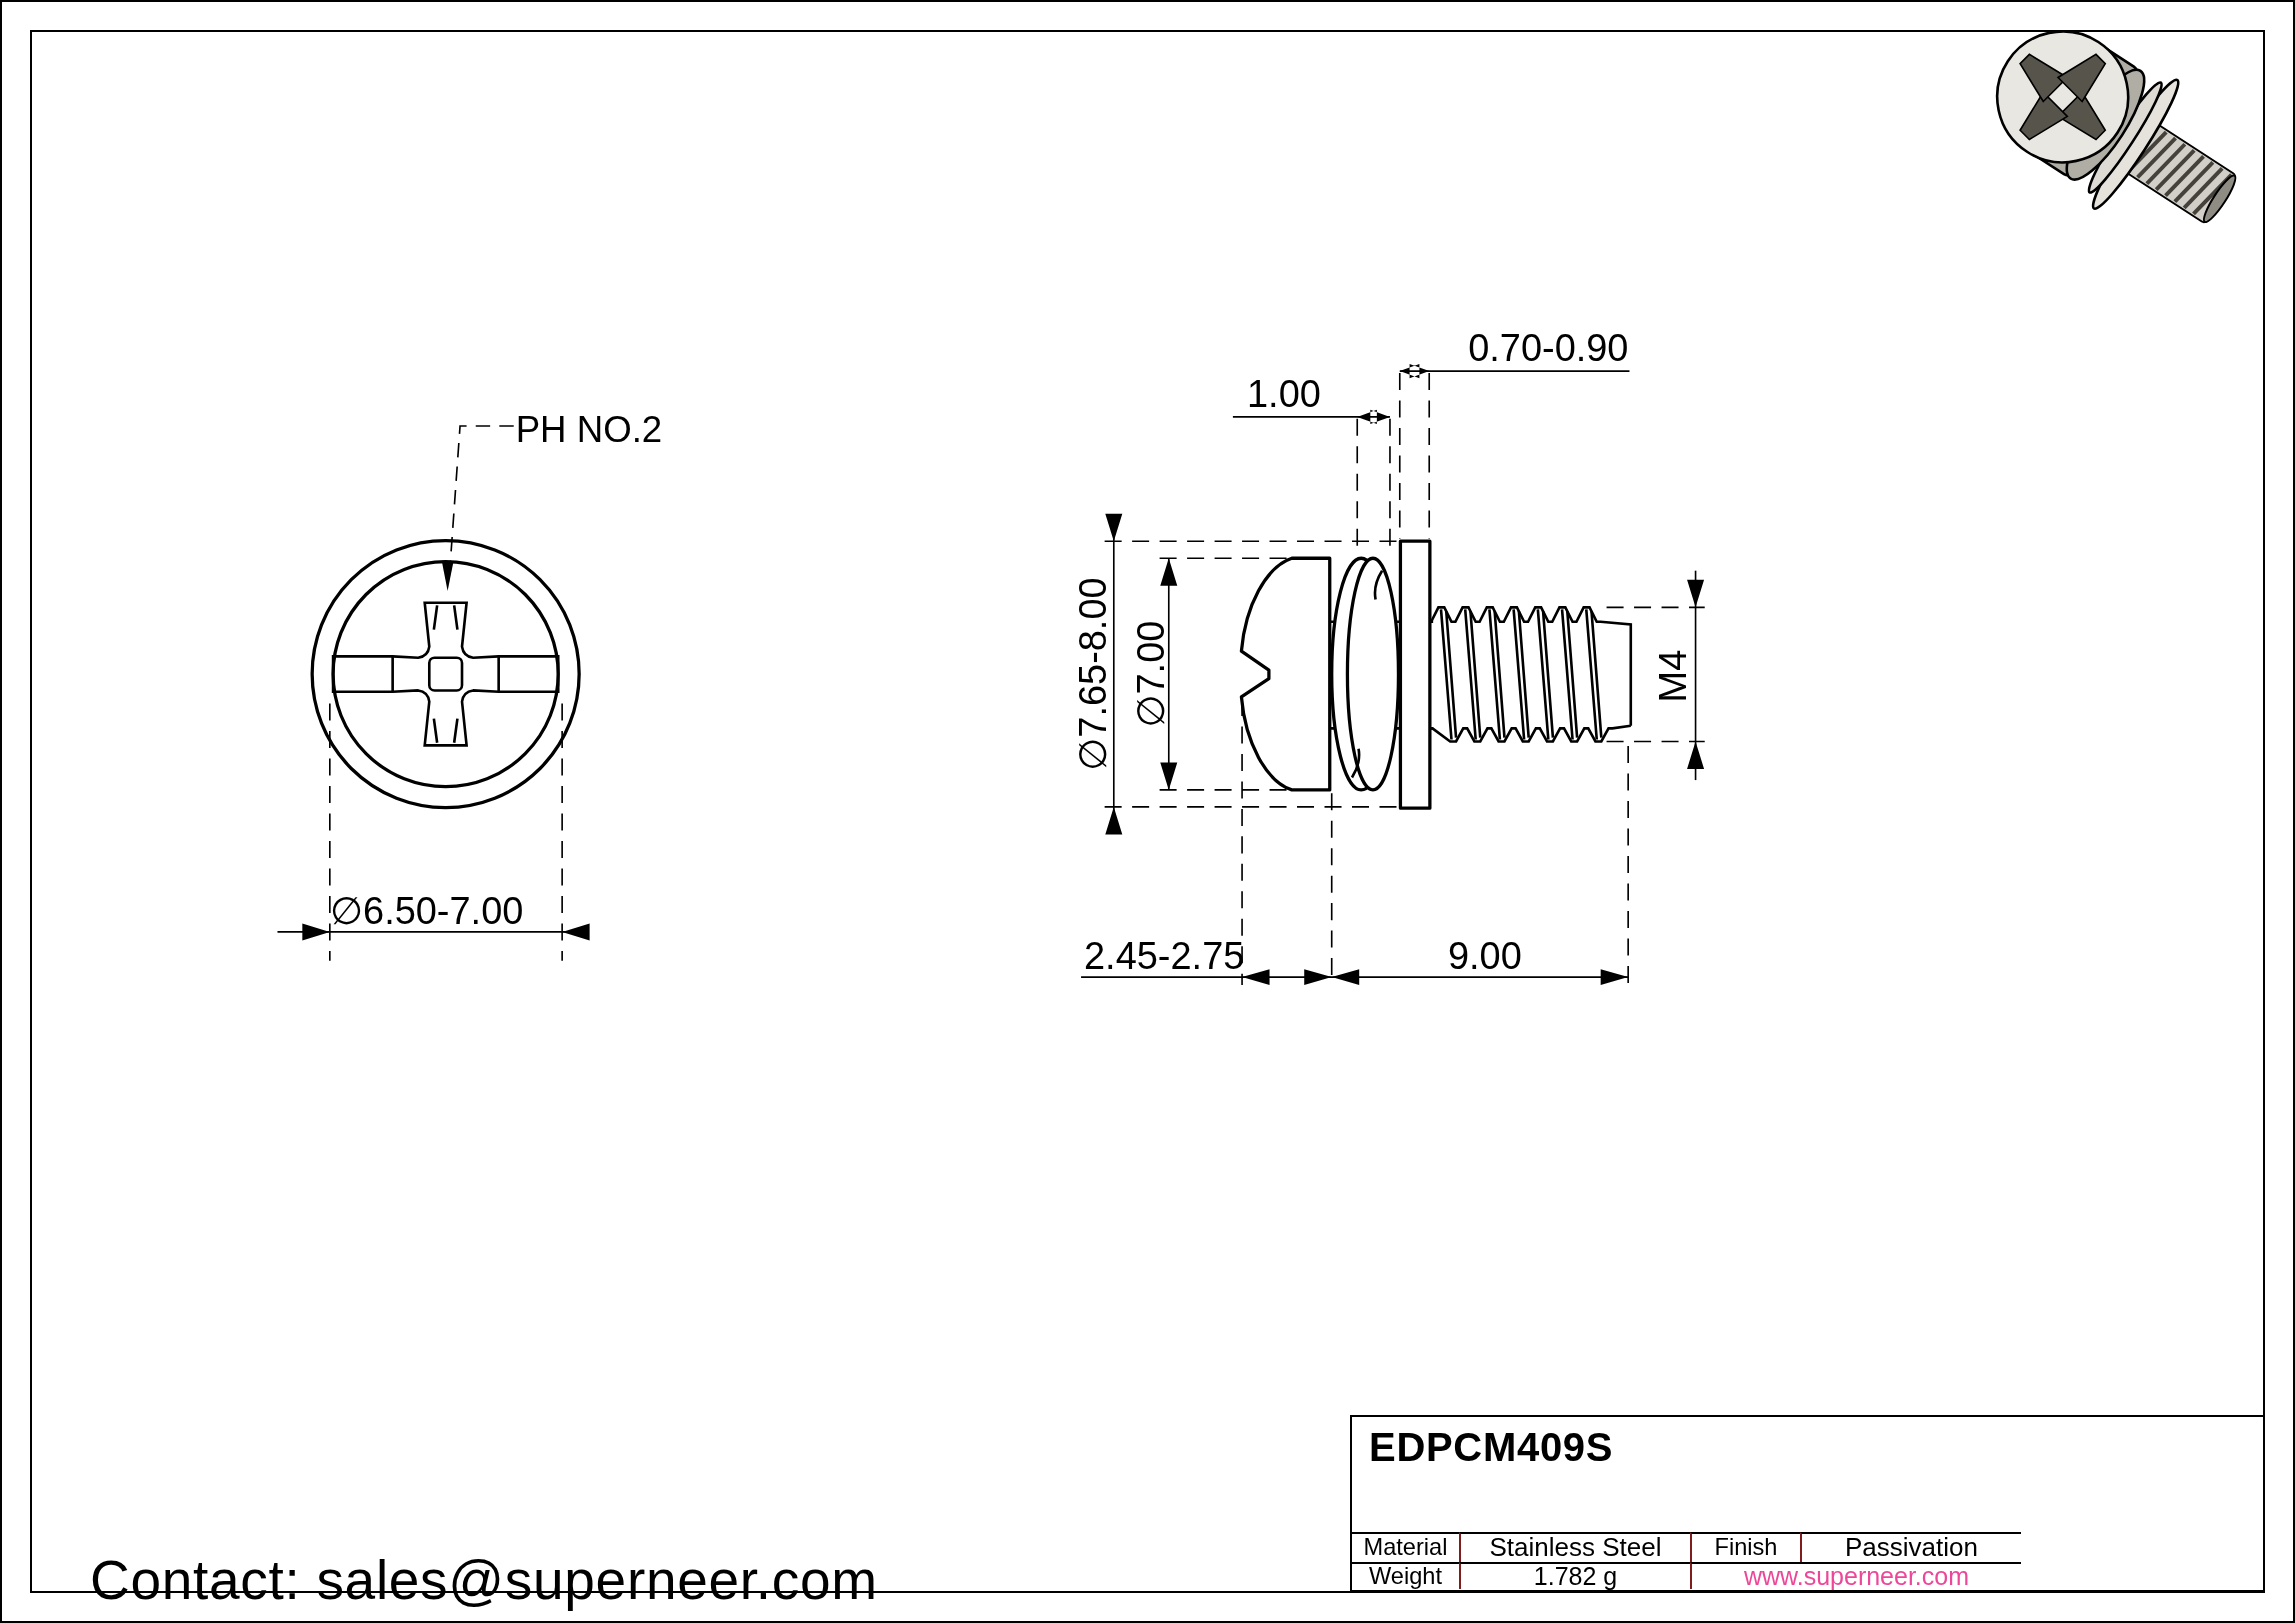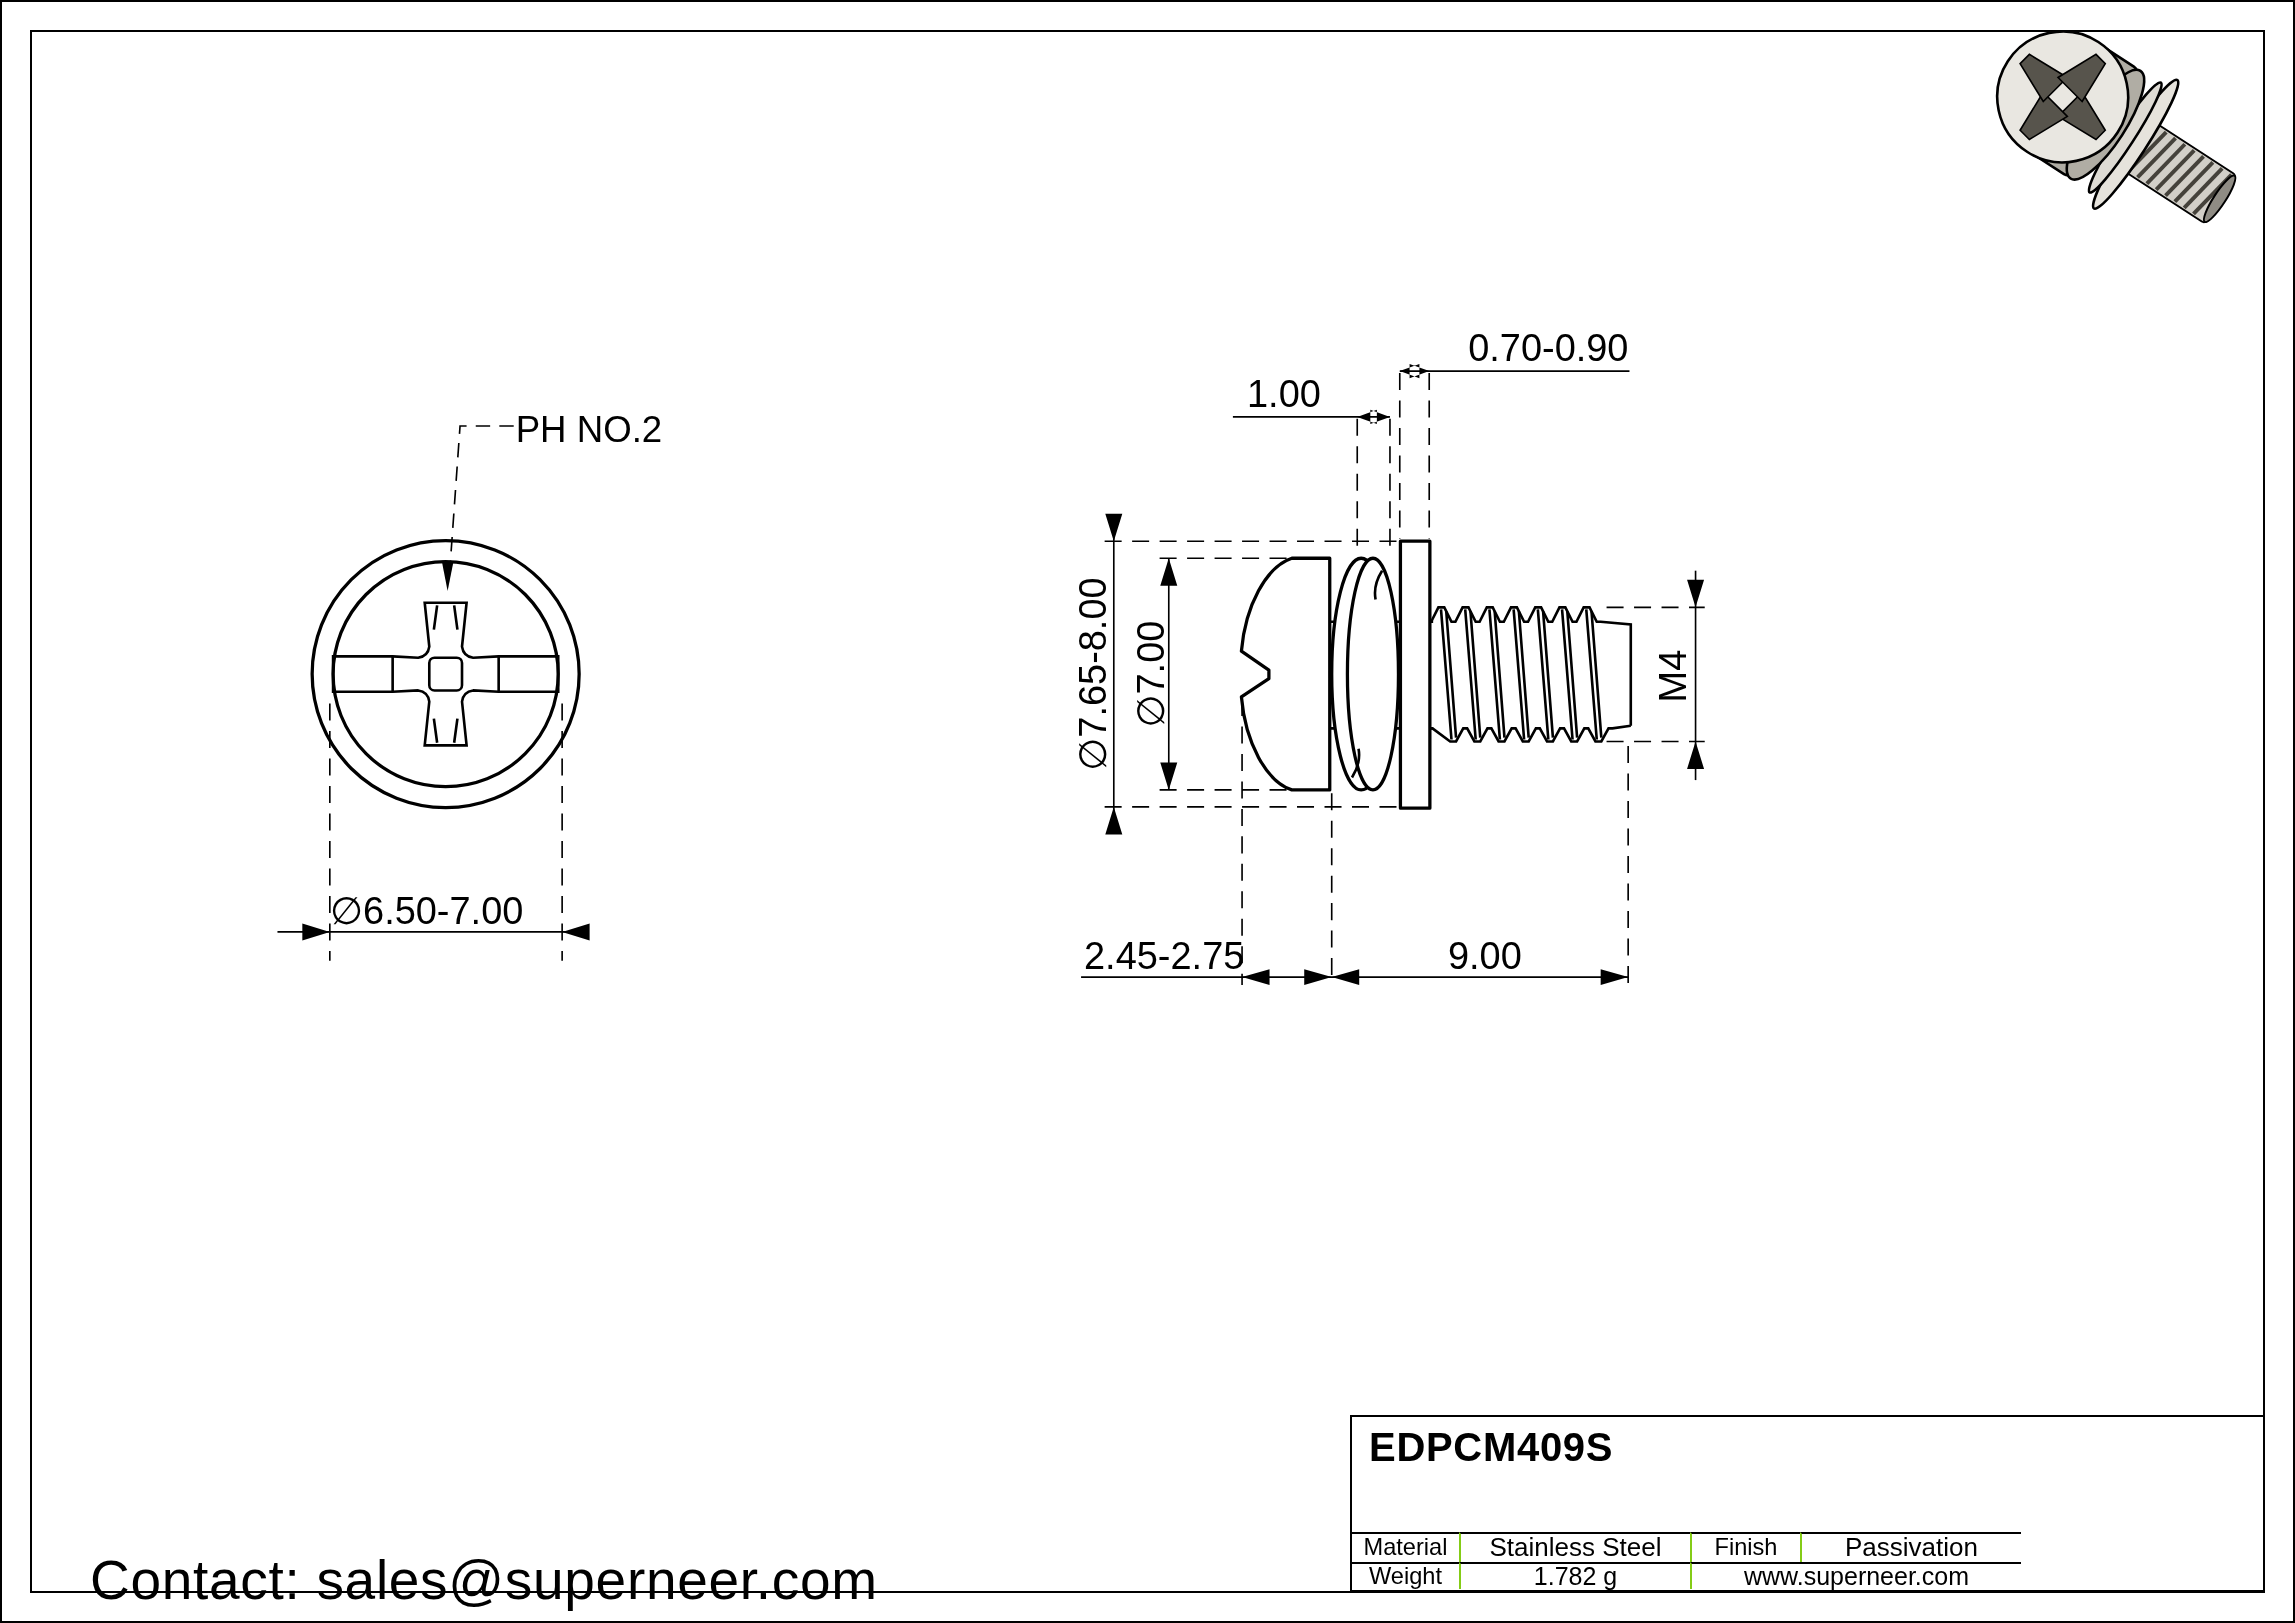--- a/index.html
+++ b/index.html
@@ -20,21 +20,21 @@
   #contact{left:90px;top:1548px;font-size:55px;letter-spacing:0.7px;white-space:nowrap;}
   
   #title-block{left:1350px;top:1415px;width:915px;height:177px;border:2.6px solid #000;box-sizing:border-box;background:#fff;}
   .tb-abs{position:absolute;box-sizing:border-box;}
   #tb-part{left:17px;top:7.9px;font-size:40px;font-weight:900;letter-spacing:0.7px;}
   #tb-desc{left:17px;top:56px;width:655px;font-size:20px;line-height:21px;}
   .tb-cell{display:flex;align-items:center;justify-content:center;}
   .tb-label{font-size:23.6px;}
   .tb-value{font-size:26px;}
   .tb-line-t{border-top:2px solid #000;}
-  .tb-line-l{border-left:2px solid #84cc16;}
+  .tb-line-l{border-left:2px solid #7f1d1d;}
   #logo-cell{left:670px;top:0;width:242px;height:173px;border-left:2.6px solid #000;}
   #logo-word{position:absolute;left:0;right:0;bottom:9.2px;text-align:center;font-size:30px;font-weight:900;letter-spacing:4.6px;}
   #website{cursor:pointer;}
 </style>
 </head>
 <body>
 
 <div id="page">
 
   <svg id="drawing-svg" class="abs" viewBox="0 0 3507 2480">
@@ -141,17 +141,17 @@
   <div id="title-block" class="abs">
     <div id="tb-part" class="tb-abs">EDPCM409S</div>
 
     <div class="tb-abs tb-cell tb-line-t tb-label" style="left:0;top:115px;width:107px;height:29.5px;">Material</div>
     <div class="tb-abs tb-cell tb-line-t tb-line-l tb-value" style="left:107px;top:115px;width:231px;height:29.5px;">Stainless Steel</div>
     <div class="tb-abs tb-cell tb-line-t tb-line-l tb-label" style="left:338px;top:115px;width:110px;height:29.5px;">Finish</div>
     <div class="tb-abs tb-cell tb-line-t tb-line-l tb-value" style="left:448px;top:115px;width:221px;height:29.5px;">Passivation</div>
 
     <div class="tb-abs tb-cell tb-line-t tb-label" style="left:0;top:145px;width:107px;height:27px;">Weight</div>
     <div class="tb-abs tb-cell tb-line-t tb-line-l tb-value" style="left:107px;top:145px;width:231px;height:27px;font-size:25px;">1.782 g</div>
-    <div id="website" class="tb-abs tb-cell tb-line-t tb-line-l" style="left: 338px; top: 145px; width: 331px; height: 27px; font-size: 25px; color: #000000;">www.superneer.com</div>
+    <div id="website" class="tb-abs tb-cell tb-line-t tb-line-l" style="left: 338px; top: 145px; width: 331px; height: 27px; font-size: 25px; color: #ec4899;">www.superneer.com</div>
 
   </div>
 </div>
 
 
 </body></html>

